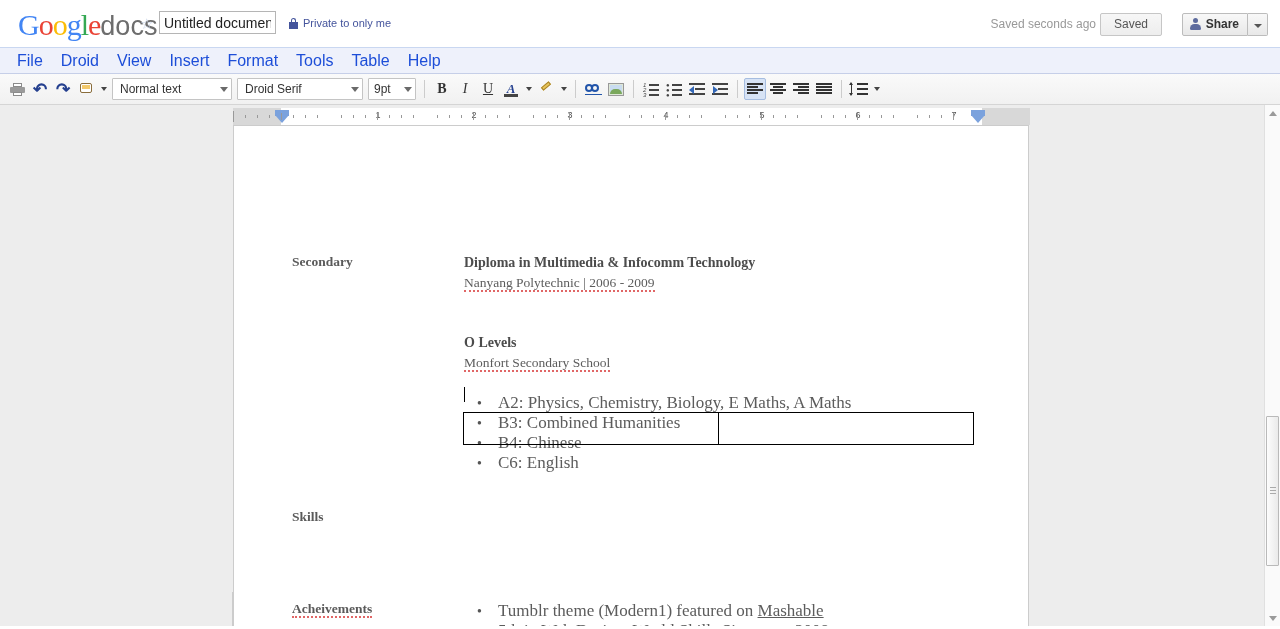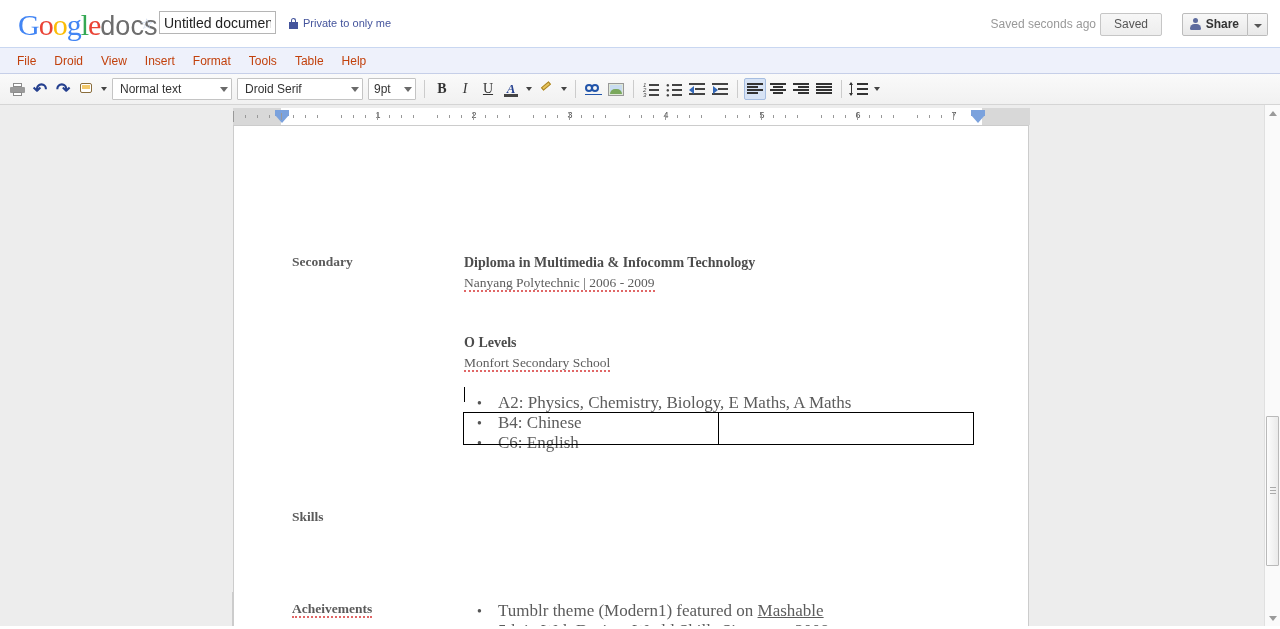--- a/index.html
+++ b/index.html
@@ -104,21 +104,21 @@
 
   
   #menubar {
     height: 26px;
     background: #eef1fb;
     border-bottom: 1px solid #c6cfe8;
     display: flex; align-items: center;
     padding-left: 8px;
   }
   .menu-item {
-    font-size: 12px; color: #c2410c;
+    font-size: 16px; color: #1d4ed8;
     padding: 3px 9px;
     cursor: pointer;
     border-radius: 2px;
   }
 
   
   #toolbar {
     height: 31px;
     background: linear-gradient(#fafafa, #f1f1f1);
     border-bottom: 1px solid #d5d5d5;
@@ -608,20 +608,21 @@
     <div class="body-col" style="top:127px">
       <div class="doc-h">Diploma in Multimedia &amp; Infocomm Technology</div>
       <div><span class="spell">Nanyang Polytechnic | 2006 - 2009</span></div>
       <div style="height:20px"></div>
       <div style="height:20px"></div>
       <div class="doc-h">O Levels</div>
       <div><span class="spell">Monfort Secondary School</span></div>
       <div style="height:20px"></div>
       <ul class="bullets">
         <li>A2: Physics, Chemistry, Biology, E Maths, A Maths</li>
+        <li>B3: Combined Humanities</li>
         <li>B4: Chinese</li>
         <li>C6: English</li>
       </ul>
     </div>
 
     <div class="side-label" style="top:383px">Skills</div>
     <div id="skills-caret"></div>
     <table id="skills-table">
       <tbody>
           <tr>

